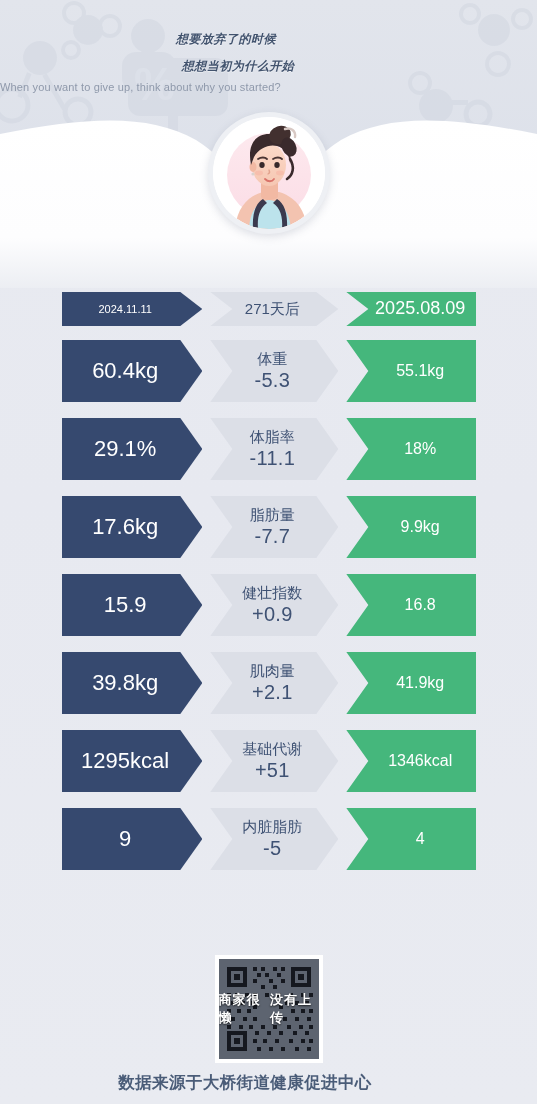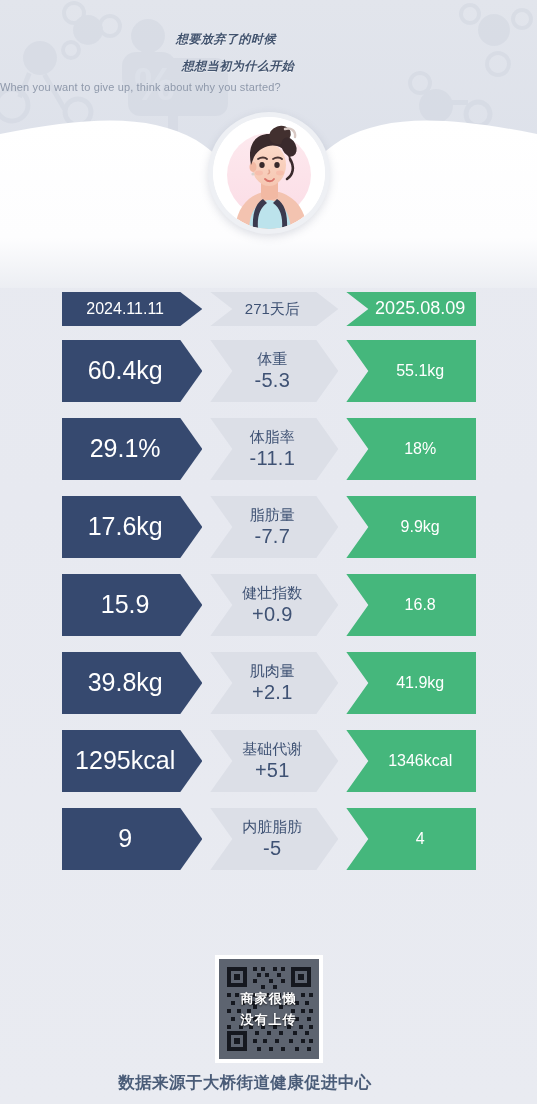--- a/index.html
+++ b/index.html
@@ -145,27 +145,27 @@
   .seg.after {
     width: 140px;
     margin-left: 8px;
     background: #45b77c;
     clip-path: polygon(0 0, 100% 0, 100% 100%, 0 100%, 22px 50%);
     padding-left: 18px;
   }
 
   
   .row.head .seg { font-size: 13.5px; }
-  .row.head .seg.before { font-size: 16px; }
+  .row.head .seg.before { font-size: 11px; }
   .row.head .seg.mid  { font-size: 15px; color: #3f5274; }
   .row.head .seg.after { font-size: 18px; }
 
   
   .row.data .seg.before,
-  .row.data .seg.after { font-size: 25px; }
+  .row.data .seg.after { font-size: 22px; }
   .row.data .seg.after { font-size: 16px; }
 
   .metric {
     display: flex;
     flex-direction: column;
     align-items: center;
     justify-content: center;
     gap: 1px;
   }
   .metric .mlabel { font-size: 15px; color: #3f5274; }
@@ -185,21 +185,21 @@
   .qr {
     position: relative;
     width: 100px; height: 100px;
     background: #5d6470;
     overflow: hidden;
   }
   .qr-overlay {
     position: absolute;
     inset: 0;
     display: flex;
-    flex-direction: column;
+    flex-direction: row;
     align-items: center;
     justify-content: center;
     gap: 3px;
     color: #ffffff;
     font-size: 13px;
     font-weight: bold;
     text-shadow: 0 1px 2px rgba(0,0,0,.75);
     z-index: 3;
     letter-spacing: 1px;
   }

